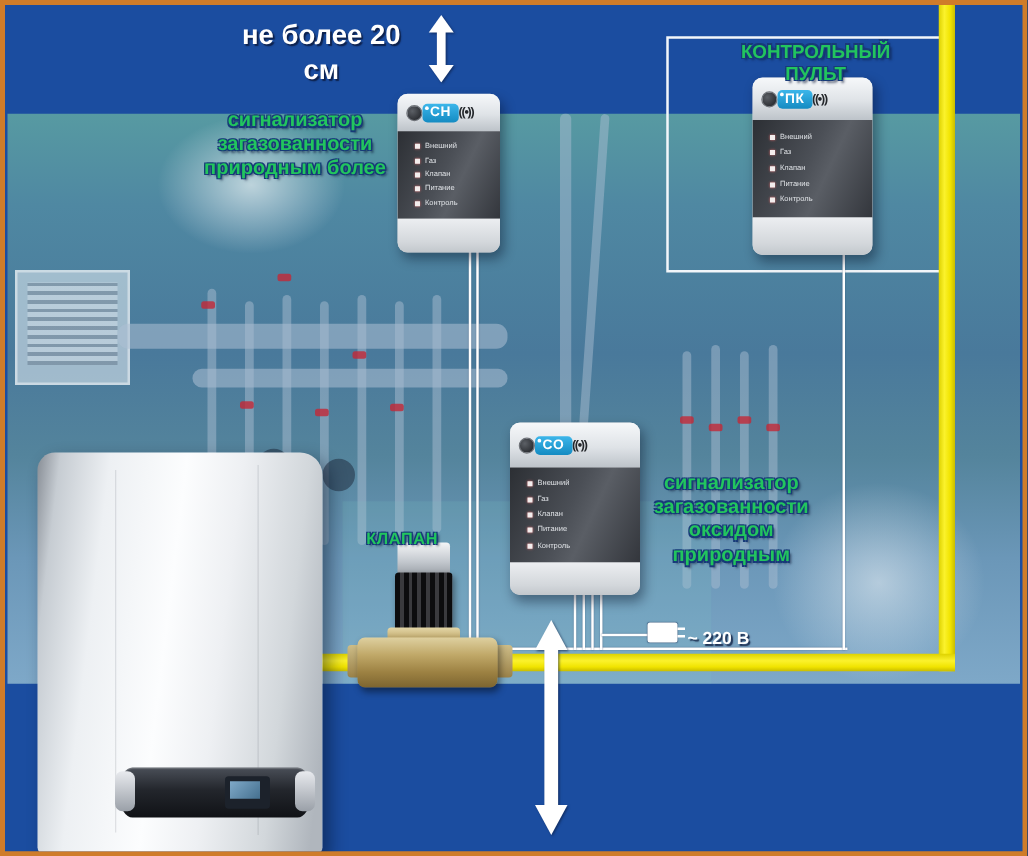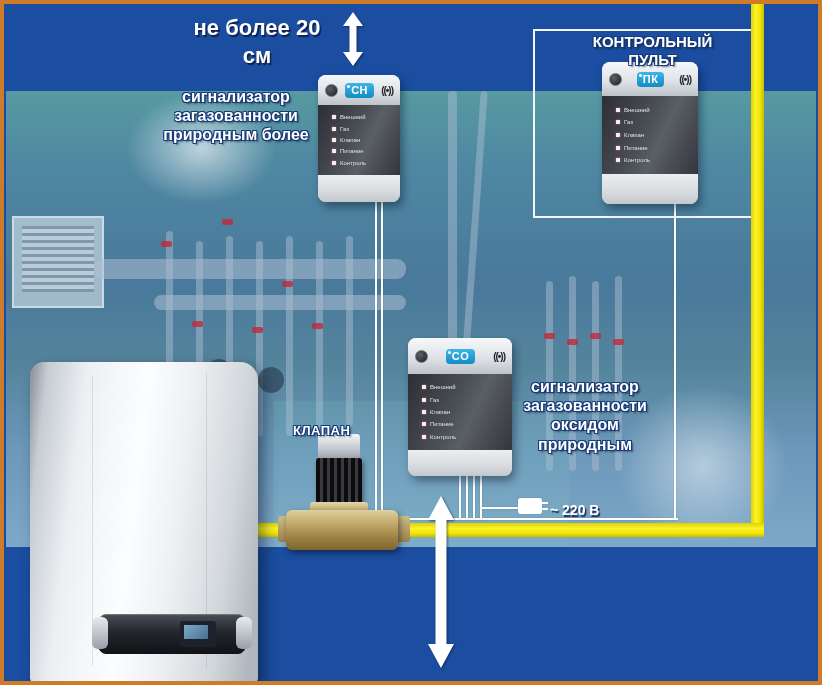--- a/index.html
+++ b/index.html
@@ -24,36 +24,36 @@
   .pump{border-radius:50%;background:rgba(28,38,55,.5);}
   .soft-white{background:radial-gradient(closest-side,rgba(250,252,253,.5),rgba(250,252,253,0));}
   .tiles{background:rgba(125,205,195,.14);}
   
   .yline{background:linear-gradient(90deg,#ded200 0%,#fbf22c 35%,#f1e400 70%,#c9bd00 100%);z-index:3;}
   .yline-h{background:linear-gradient(180deg,#ded200 0%,#fbf22c 40%,#f1e400 75%,#c9bd00 100%);z-index:3;}
   .wire{background:#fff;z-index:4;box-shadow:0 0 1px rgba(20,40,80,.6);}
   .ctrl-box{border:2px solid #f2f6fa;z-index:2;}
   
   .device{z-index:5;border-radius:8px;box-shadow:3px 5px 9px rgba(3,10,30,.4);display:flex;flex-direction:column;overflow:hidden;background:#d7dade;}
-  .band-top{display:flex;align-items:center;justify-content:space-between;padding:0 7px;
+  .band-top{display:flex;align-items:center;padding:0 7px;
     background:linear-gradient(180deg,#f6f8fa 0%,#dfe3e7 55%,#bdc3c9 100%);}
   .band-dark{flex:0 0 auto;display:flex;flex-direction:column;justify-content:space-evenly;padding:4px 0 4px 14px;
     background:linear-gradient(115deg,#2c2f34 0%,#4b4f56 45%,#5a5e65 60%,#33363c 100%);}
   .band-bottom{flex:1;background:linear-gradient(180deg,#eceef1 0%,#d3d7db 70%,#c2c7cc 100%);}
   .btn-circle{width:11px;height:11px;border-radius:50%;flex:0 0 auto;
     background:radial-gradient(circle at 35% 35%,#5c6066,#1c1e22);border:1px solid #70747a;}
   .badge{position:relative;background:linear-gradient(180deg,#3cb6ea,#148bc2);color:#fff;
     font-size:11px;line-height:15px;padding:0 6px;border-radius:4px;letter-spacing:.5px;}
   .badge::before{content:"";position:absolute;left:2px;top:2px;width:3px;height:3px;background:#fff;border-radius:50%;}
   .wifi{color:#24272b;font-size:10px;letter-spacing:-1px;white-space:nowrap;}
   .led-row{display:flex;align-items:center;gap:4px;}
   .led{width:4px;height:4px;background:#f3eded;box-shadow:0 0 2px rgba(255,120,120,.9);flex:0 0 auto;}
   .led-label{color:#dfe2e6;font-size:6px;font-weight:normal;line-height:6px;white-space:nowrap;}
   
-  .t-yellow{color:#ffffff;text-align:center;line-height:1.2;z-index:7;
+  .t-yellow{color:#22c55e;text-align:center;line-height:1.2;z-index:7;
     text-shadow:1px 1px 0 #173a78,-1px 1px 0 #173a78,1px -1px 0 #173a78,-1px -1px 0 #173a78,2px 2px 2px rgba(10,20,50,.6);}
   .t-white{color:#ffffff;text-align:center;line-height:1.25;z-index:7;
     text-shadow:1.5px 1.5px 1px rgba(10,25,60,.85);}
   
   .arrow{z-index:6;filter:drop-shadow(1.5px 1.5px 1px rgba(10,25,60,.6));}
   
   .valve-cap{background:linear-gradient(180deg,#f4f5f7,#c2c7cd 60%,#9aa0a7);border-radius:3px;z-index:5;}
   .valve-coil{background:repeating-linear-gradient(90deg,#0c0c0e 0 4px,#3a3a3e 4px 7px);border-radius:3px;z-index:5;box-shadow:2px 3px 5px rgba(0,0,0,.4);}
   .valve-collar{background:linear-gradient(180deg,#e4d7a8,#b59a58);border-radius:3px;z-index:5;}
   .valve-body{background:linear-gradient(180deg,#ded0a0 0%,#c0a868 35%,#9c8142 70%,#7d6530 100%);border-radius:6px;z-index:5;box-shadow:2px 3px 6px rgba(0,0,0,.45);}

